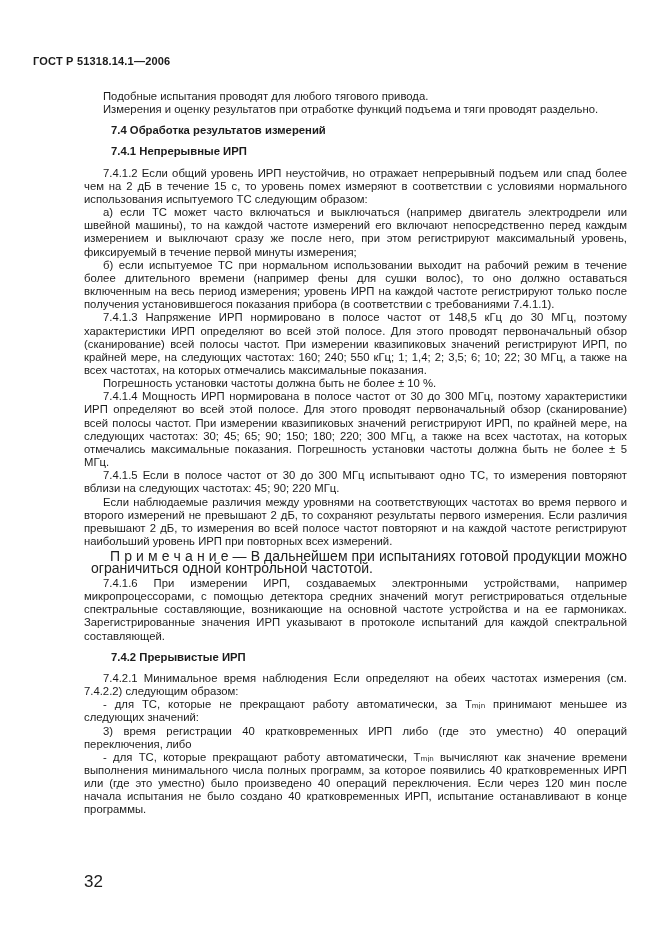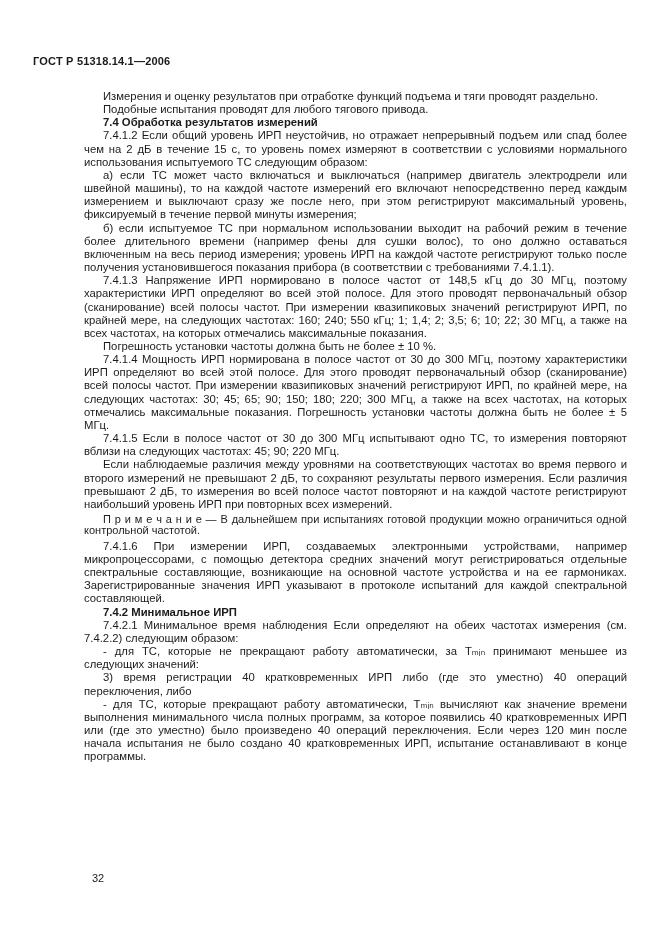--- a/index.html
+++ b/index.html
@@ -37,62 +37,63 @@
     width: 543px;
     font-size: 11.3px;
     line-height: 13.15px;
   }
   .para {
     margin: 0;
     text-indent: 19px;
     text-align: justify;
   }
   .heading {
-    margin: 0;
+    margin: 8px;
     text-indent: 19px;
     font-weight: bold;
     text-align: left;
   }
   .note {
-    margin: 3px 0 3px 0;
-    font-size: 11px;
+    margin: 3px 0 3px 7px;
+    font-size: 14px;
     line-height: 11.4px;
     text-indent: 19px;
     text-align: justify;
     color: #222;
   }
   .page-number {
     position: absolute;
-    left: 92px;
+    left: 84px;
     top: 872px;
-    font-size: 11px;
+    font-size: 17px;
   }
 </style>
 </head>
 <body>
 
 <div class="page">
 
   <div class="doc-header">ГОСТ Р 51318.14.1—2006</div>
 
   <div class="body-block">
+    <p class="para">Подобные испытания проводят для любого тягового привода.</p>
     <p class="para">Измерения и оценку результатов при отработке функций подъема и тяги проводят раздельно.</p>
-    <p class="para">Подобные испытания проводят для любого тягового привода.</p>
     <p class="heading">7.4 Обработка результатов измерений</p>
+    <p class="heading">7.4.1 Непрерывные ИРП</p>
     <p class="para">7.4.1.2 Если общий уровень ИРП неустойчив, но отражает непрерывный подъем или спад более чем на 2 дБ в течение 15 с, то уровень помех измеряют в соответствии с условиями нормального использования испытуемого ТС следующим образом:</p>
     <p class="para">а) если ТС может часто включаться и выключаться (например двигатель электродрели или швейной машины), то на каждой частоте измерений его включают непосредственно перед каждым измерением и выключают сразу же после него, при этом регистрируют максимальный уровень, фиксируемый в течение первой минуты измерения;</p>
     <p class="para">б) если испытуемое ТС при нормальном использовании выходит на рабочий режим в течение более длительного времени (например фены для сушки волос), то оно должно оставаться включенным на весь период измерения; уровень ИРП на каждой частоте регистрируют только после получения установившегося показания прибора (в соответствии с требованиями 7.4.1.1).</p>
     <p class="para">7.4.1.3 Напряжение ИРП нормировано в полосе частот от 148,5 кГц до 30 МГц, поэтому характеристики ИРП определяют во всей этой полосе. Для этого проводят первоначальный обзор (сканирование) всей полосы частот. При измерении квазипиковых значений регистрируют ИРП, по крайней мере, на следующих частотах: 160; 240; 550 кГц; 1; 1,4; 2; 3,5; 6; 10; 22; 30 МГц, а также на всех частотах, на которых отмечались максимальные показания.</p>
     <p class="para">Погрешность установки частоты должна быть не более ± 10 %.</p>
     <p class="para">7.4.1.4 Мощность ИРП нормирована в полосе частот от 30 до 300 МГц, поэтому характеристики ИРП определяют во всей этой полосе. Для этого проводят первоначальный обзор (сканирование) всей полосы частот. При измерении квазипиковых значений регистрируют ИРП, по крайней мере, на следующих частотах: 30; 45; 65; 90; 150; 180; 220; 300 МГц, а также на всех частотах, на которых отмечались максимальные показания. Погрешность установки частоты должна быть не более ± 5 МГц.</p>
     <p class="para">7.4.1.5 Если в полосе частот от 30 до 300 МГц испытывают одно ТС, то измерения повторяют вблизи на следующих частотах: 45; 90; 220 МГц.</p>
     <p class="para">Если наблюдаемые различия между уровнями на соответствующих частотах во время первого и второго измерений не превышают 2 дБ, то сохраняют результаты первого измерения. Если различия превышают 2 дБ, то измерения во всей полосе частот повторяют и на каждой частоте регистрируют наибольший уровень ИРП при повторных всех измерений.</p>
     <p class="note">П р и м е ч а н и е — В дальнейшем при испытаниях готовой продукции можно ограничиться одной контрольной частотой.</p>
     <p class="para">7.4.1.6 При измерении ИРП, создаваемых электронными устройствами, например микропроцессорами, с помощью детектора средних значений могут регистрироваться отдельные спектральные составляющие, возникающие на основной частоте устройства и на ее гармониках. Зарегистрированные значения ИРП указывают в протоколе испытаний для каждой спектральной составляющей.</p>
-    <p class="heading">7.4.2 Минимальное ИРП</p>
+    <p class="heading">7.4.2 Прерывистые ИРП</p>
     <p class="para">7.4.2.1 Минимальное время наблюдения Если определяют на обеих частотах измерения (см. 7.4.2.2) следующим образом:</p>
     <p class="para">- для ТС, которые не прекращают работу автоматически, за Tₘᵢₙ принимают меньшее из следующих значений:</p>
     <p class="para">3) время регистрации 40 кратковременных ИРП либо (где это уместно) 40 операций переключения, либо</p>
     <p class="para">- для ТС, которые прекращают работу автоматически, Tₘᵢₙ вычисляют как значение времени выполнения минимального числа полных программ, за которое появились 40 кратковременных ИРП или (где это уместно) было произведено 40 операций переключения. Если через 120 мин после начала испытания не было создано 40 кратковременных ИРП, испытание останавливают в конце программы.</p>
   </div>
 
   <div class="page-number">32</div>
 
 </div>
 

